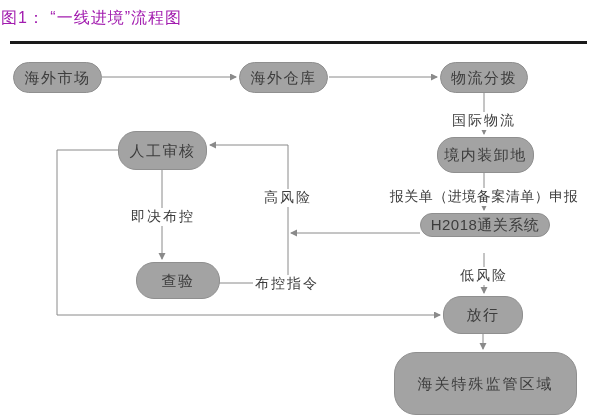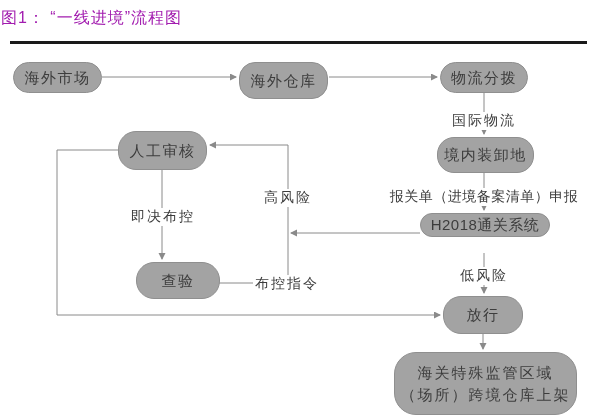--- a/index.html
+++ b/index.html
@@ -8,21 +8,21 @@
   .title{position:absolute;left:1px;top:8px;font-size:16px;font-weight:normal;
          color:#a21caf;letter-spacing:1px;white-space:nowrap;}
   .rule{position:absolute;left:10px;top:41px;width:577px;height:3px;background:#1a1a1a;}
   svg.edges{position:absolute;left:0;top:0;z-index:1;}
   .node{position:absolute;box-sizing:border-box;background:#a3a3a3;
         border:1px solid #8f8f8f;border-radius:16px;z-index:2;
         display:flex;flex-direction:column;align-items:center;justify-content:center;
         font-size:15px;color:#3d3d3d;letter-spacing:1.5px;text-align:center;
         white-space:nowrap;line-height:1.45;}
   .n-market{left:13px;top:62px;width:89px;height:31px;}
-  .n-warehouse{left:239px;top:62px;width:89px;height:37px;}
+  .n-warehouse{left:239px;top:62px;width:89px;height:31px;}
   .n-distribution{left:440px;top:62px;width:88px;height:31px;}
   .n-unloading{left:437px;top:137px;width:97px;height:36px;border-radius:17px;}
   .n-h2018{left:420px;top:213px;width:130px;height:24px;border-radius:19px;letter-spacing:0.5px;}
   .n-release{left:443px;top:296px;width:80px;height:38px;border-radius:18px;}
   .n-bonded{left:394px;top:352px;width:183px;height:63px;border-radius:22px;font-size:15px;letter-spacing:2px;}
   .n-review{left:118px;top:131px;width:89px;height:39px;border-radius:18px;}
   .n-inspect{left:136px;top:262px;width:84px;height:37px;border-radius:18px;}
   .edge-label{position:absolute;z-index:3;background:#ffffff;font-size:14px;color:#3d3d3d;
               letter-spacing:2px;white-space:nowrap;padding:0 2px;transform:translateX(-50%);}
   .l-intl{left:484px;top:112px;}
@@ -72,21 +72,20 @@
   <span>境内装卸地</span>
 </div>
 <div class="node n-h2018">
   <span>H2018通关系统</span>
 </div>
 <div class="node n-release">
   <span>放行</span>
 </div>
 <div class="node n-bonded">
   <span>海关特殊监管区域</span>
-  <span>（场所）跨境仓库上架</span>
 </div>
 <div class="node n-review">
   <span>人工审核</span>
 </div>
 <div class="node n-inspect">
   <span>查验</span>
 </div>
 
 <div class="edge-label l-intl">国际物流</div>
 <div class="edge-label l-decl">报关单（进境备案清单）申报</div>

